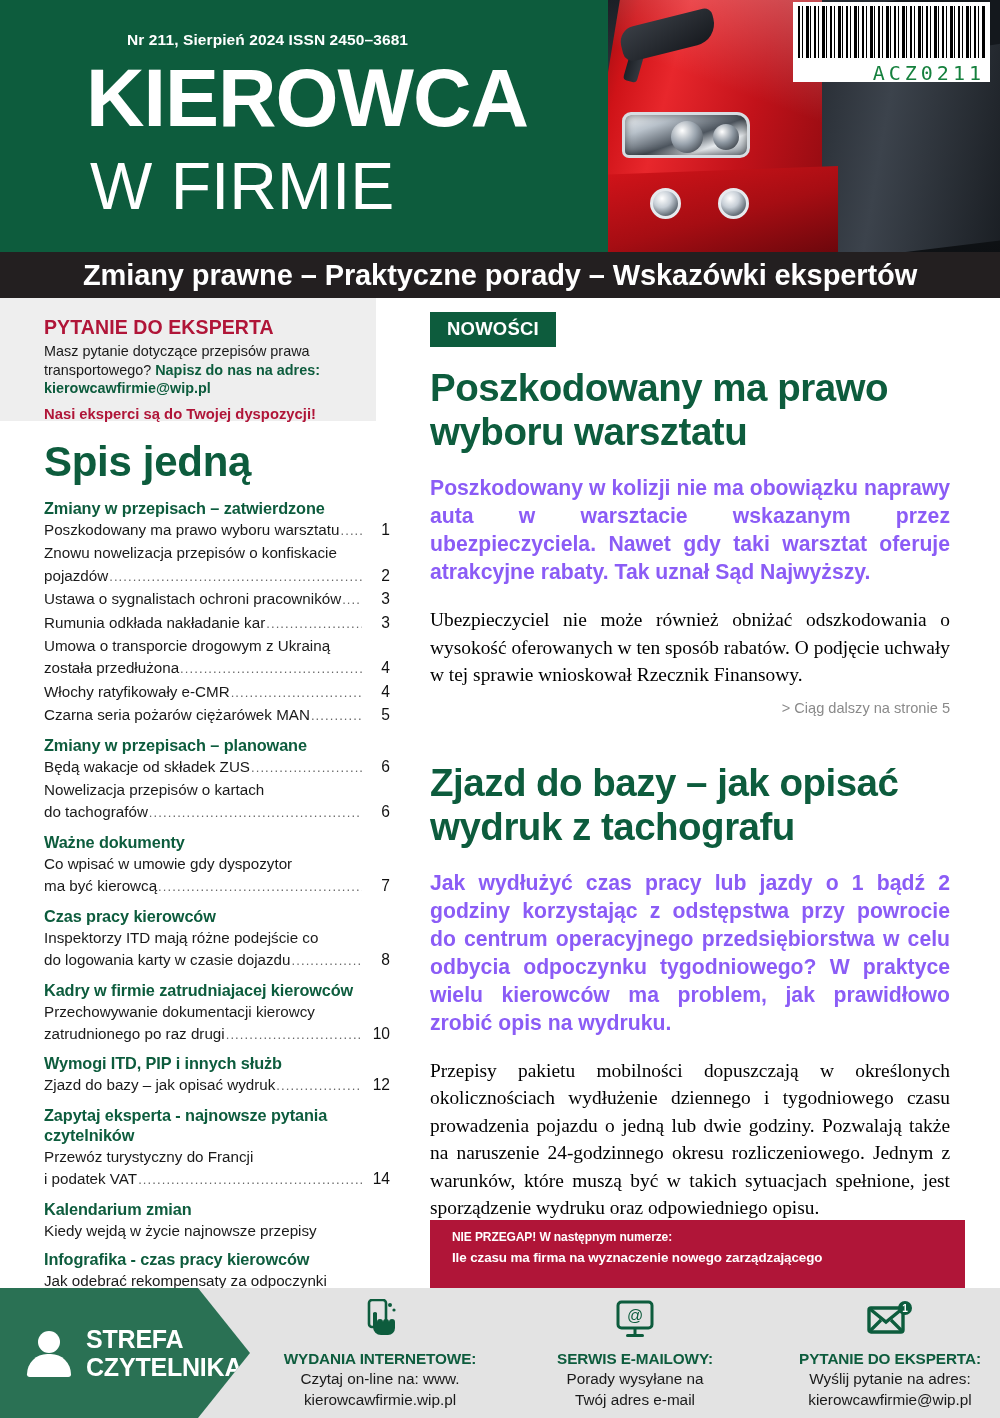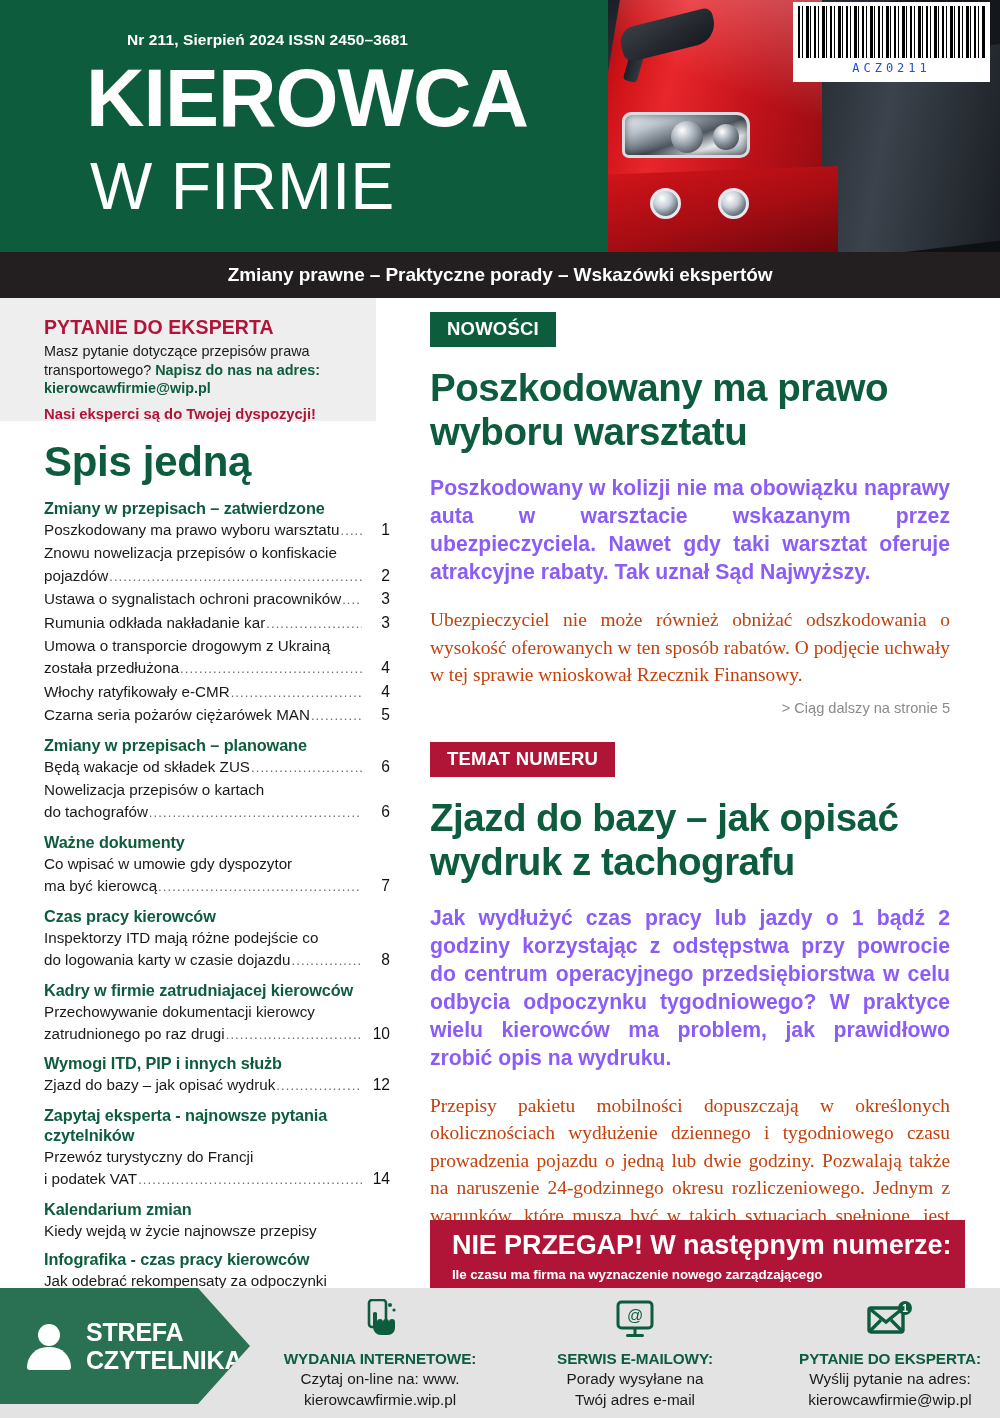--- a/index.html
+++ b/index.html
@@ -109,32 +109,32 @@
   }
   .barcode-bars{
     height:52px; width:100%;
     background-image: repeating-linear-gradient(90deg,
       #000 0px, #000 2px, #fff 2px, #fff 4px,
       #000 4px, #000 5px, #fff 5px, #fff 8px,
       #000 8px, #000 11px, #fff 11px, #fff 12px,
       #000 12px, #000 13px, #fff 13px, #fff 16px);
   }
   .barcode-text{
-    text-align:center; font-family:"DejaVu Sans Mono", monospace;
-    font-size:12px; letter-spacing:4px; color:#1d4ed8; padding-top:3px;
+    text-align:right; font-family:"DejaVu Sans Mono", monospace;
+    font-size:20px; letter-spacing:4px; color:#15803d; padding-top:3px;
   }
 
   
   .tagline-bar{
     position:absolute; left:0; top:252px; width:1000px; height:46px;
     background:#231f20;
     display:flex; align-items:center; justify-content:center;
   }
   .tagline-text{
-    color:#fff; font-size:19px; font-weight:700; letter-spacing:-.1px;
+    color:#fff; font-size:29px; font-weight:700; letter-spacing:-.1px;
   }
 
   
   .left-col{ position:absolute; left:0; top:298px; width:408px; height:990px; }
   .expert-box{
     position:absolute; left:0; top:0; width:376px; height:123px;
     background:#eeeeee; padding:18px 16px 0 44px;
   }
   .expert-title{
     color:#b01538; font-size:19.5px; font-weight:700; letter-spacing:.1px; margin-bottom:3px;
@@ -183,44 +183,44 @@
   .art-title{
     color:#0d5c3d; font-size:38.5px; line-height:44px; font-weight:700;
     letter-spacing:-.5px; margin-top:19px;
   }
   .art-lead{
     font-size:21.2px; line-height:28px; font-weight:700; color:#8b5cf6;
     text-align:justify; margin-top:20px;
   }
   .art-body{
     font-family:"Liberation Serif", serif;
-    font-size:19.4px; line-height:27.5px; color:#c2410c;
+    font-size:19.4px; line-height:27.5px; color:#000000;
     text-align:justify; margin-top:20px;
   }
   .art-more{
     text-align:right; font-size:14.6px; color:#8a8a8a; margin-top:11px;
   }
 
   .spacer-temat{ height:26px; }
 
   
   .promo{
     position:absolute; left:430px; top:1220px; width:535px; height:68px;
     background:#b01538; color:#fff; padding:10px 0 0 22px;
   }
-  .promo-h{ font-size:27px; font-weight:700; letter-spacing:-.1px; }
+  .promo-h{ font-size:12px; font-weight:700; letter-spacing:-.1px; }
   .promo-s{ font-size:13.4px; font-weight:700; margin-top:6px; letter-spacing:-.1px; }
 
   
   .footer{
     position:absolute; left:0; top:1288px; width:1000px; height:130px;
     background:#e3e3e3;
   }
   .strefa{
-    position:absolute; left:0; top:0; width:250px; height:116px;
+    position:absolute; left:0; top:0; width:250px; height:130px;
     background:#2a7154;
     clip-path: polygon(0 0, 198px 0, 250px 50%, 198px 100%, 0 100%);
     display:flex; align-items:center; padding-left:26px;
   }
   .person-icon{ width:46px; height:46px; position:relative; margin-right:14px; flex:0 0 46px; }
   .person-icon .head{
     position:absolute; left:12px; top:1px; width:22px; height:22px; border-radius:50%;
     background:#fff;
   }
   .person-icon .body{
@@ -414,21 +414,20 @@
       </div>
   </div>
 
   <div class="right-col" id="right-col">
       <div><span class="tag-label tag-nowosci">NOWOŚCI</span></div>
       <div class="art-title">Poszkodowany ma prawo wyboru warsztatu</div>
       <div class="art-lead">Poszkodowany w kolizji nie ma obowiązku naprawy auta w warsztacie wskazanym przez ubezpieczyciela. Nawet gdy taki warsztat oferuje atrakcyjne rabaty. Tak uznał Sąd Najwyższy.</div>
       <div class="art-body">Ubezpieczyciel nie może również obniżać odszkodowania o wysokość oferowanych w ten sposób rabatów. O podjęcie uchwały w tej sprawie wnioskował Rzecznik Finansowy.</div>
       <div class="art-more">&gt; Ciąg dalszy na stronie 5</div>
       <div class="spacer-temat"></div>
-      <div><span class="tag-label tag-temat">TEMAT NUMERU</span></div>
       <div class="art-title">Zjazd do bazy – jak opisać wydruk z tachografu</div>
       <div class="art-lead">Jak wydłużyć czas pracy lub jazdy o 1 bądź 2 godziny korzystając z odstępstwa przy powrocie do centrum operacyjnego przedsiębiorstwa w celu odbycia odpoczynku tygodniowego? W praktyce wielu kierowców ma problem, jak prawidłowo zrobić opis na wydruku.</div>
       <div class="art-body">Przepisy pakietu mobilności dopuszczają w określonych okolicznościach wydłużenie dziennego i tygodniowego czasu prowadzenia  pojazdu o jedną lub dwie godziny. Pozwalają także na naruszenie 24-godzinnego okresu rozliczeniowego. Jednym z warunków, które muszą być w takich sytuacjach spełnione, jest sporządzenie wydruku oraz odpowiedniego opisu.</div>
       <div class="art-more">&gt; Ciąg dalszy na stronie 12</div>
     </div>
 
   <div class="promo">
     <div class="promo-h">NIE PRZEGAP! W następnym numerze:</div>
     <div class="promo-s">Ile czasu ma firma na wyznaczenie nowego zarządzającego</div>
   </div>

